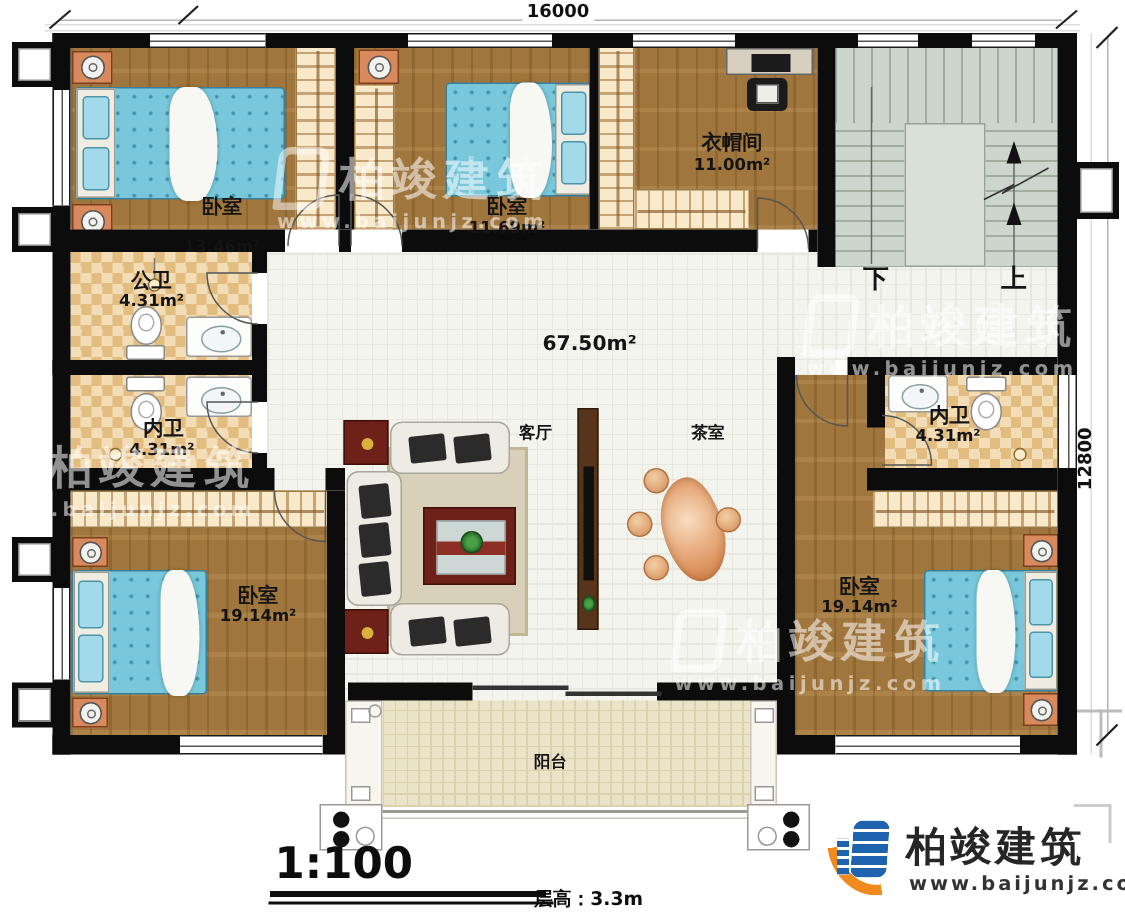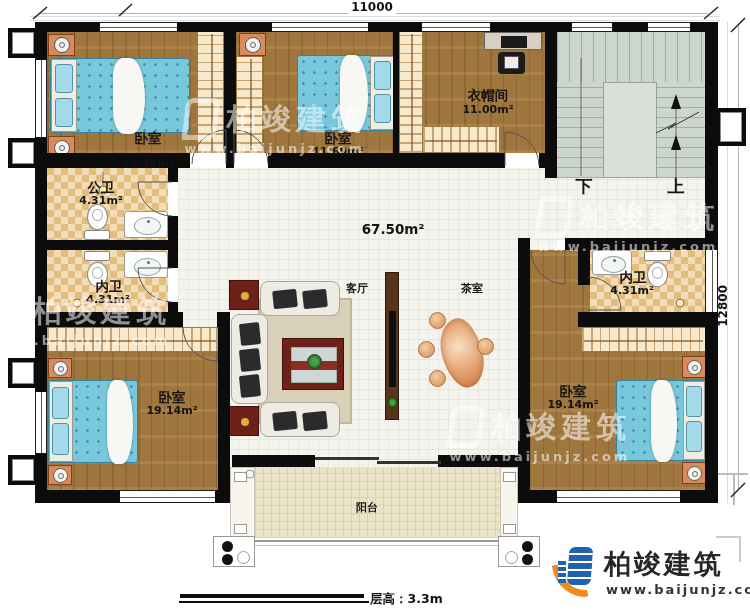--- a/index.html
+++ b/index.html
@@ -342,21 +342,21 @@
   <div class="a lbl big" style="left:357px;top:283px">客厅</div>
   <div class="a lbl big" style="left:472px;top:283px">茶室</div>
   <div class="a lbl nm" style="left:172px;top:390px">卧室</div>
   <div class="a lbl ar" style="left:172px;top:405px">19.14m²</div>
   <div class="a lbl nm" style="left:573px;top:384px">卧室</div>
   <div class="a lbl ar" style="left:573px;top:399px">19.14m²</div>
   <div class="a lbl big" style="left:367px;top:502px">阳台</div>
   <div class="a lbl" style="left:584px;top:178px;font-size:17px">下</div>
   <div class="a lbl" style="left:676px;top:178px;font-size:17px">上</div>
 
-  <div class="a dimlbl" style="left:372px;top:0px">11000</div>
+  <div class="a dimlbl" style="left:372px;top:0px">16000</div>
   <div class="a vert" style="left:716px;top:285px">12800</div>
 
   <div class="a wm" style="left:150px;top:98px;width:250px">
     <div class="wm-row">
         <div class="wm-glyph"></div>
       <span class="wm-name">柏竣建筑</span>
       </div>
     <span class="wm-site">www.baijunjz.com</span>
   </div>
   <div class="a wm" style="left:502px;top:196px;width:252px">
@@ -375,24 +375,25 @@
   </div>
   <div class="a wm" style="left:415px;top:406px;width:250px">
     <div class="wm-row">
         <div class="wm-glyph"></div>
       <span class="wm-name">柏竣建筑</span>
       </div>
     <span class="wm-site">www.baijunjz.com</span>
   </div>
 
   <div class="a tb" style="left:183px;top:558px">
+    <span class="tb-scale">1:100</span>
   </div>
   <div class="a" style="left:180px;top:594px;width:184px;height:4px;background:#0d0d0d"></div>
   <div class="a" style="left:179px;top:601px;width:190px;height:1.5px;background:#0d0d0d"></div>
-  <div class="a info" style="left:370px;top:591px">
+  <div class="a info" style="left:356px;top:591px">
     <span>层高：</span><span>3.3m</span>
   </div>
 
   <div class="a" style="left:552px;top:542px;width:198px;height:66px">
     <div class="a" style="left:2px;top:3px;width:46px;height:58px">
       <div class="a" style="left:0;top:18px;width:32px;height:36px;border-left:7px solid #f08a1d;border-bottom:7px solid #f08a1d;border-bottom-left-radius:100%;transform:rotate(-8deg)"></div>
       <div class="a lblue" style="left:14px;top:2px;width:24px;height:38px;border-radius:6px;background-image:repeating-linear-gradient(0deg,transparent 0 6px,#fff 6px 8px);transform:skew(-4deg)"></div>
       <div class="a lblue" style="left:4px;top:14px;width:8px;height:24px;background-image:repeating-linear-gradient(0deg,transparent 0 4px,#fff 4px 6px)"></div>
     </div>
     <div class="a logo-name" style="left:52px;top:4px">柏竣建筑</div>

